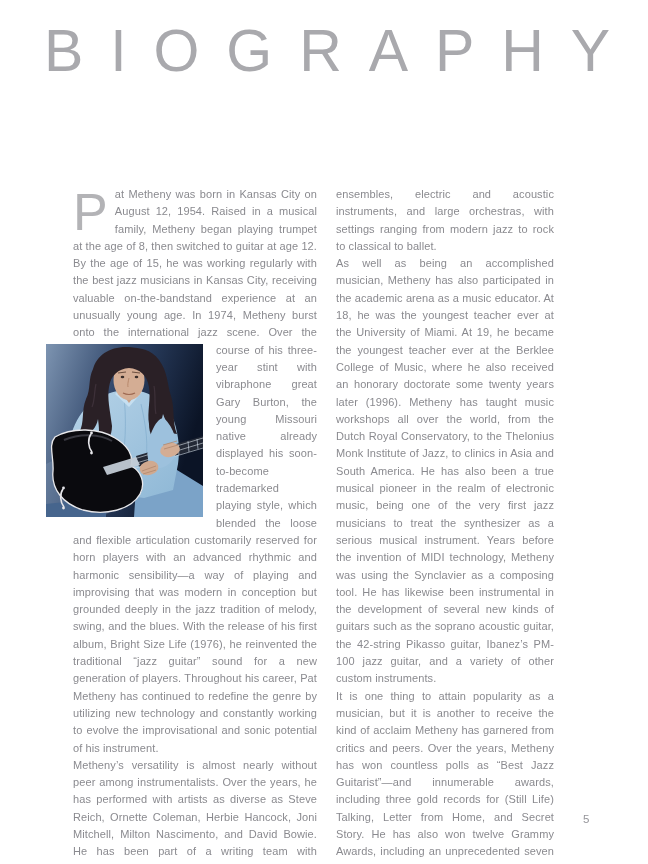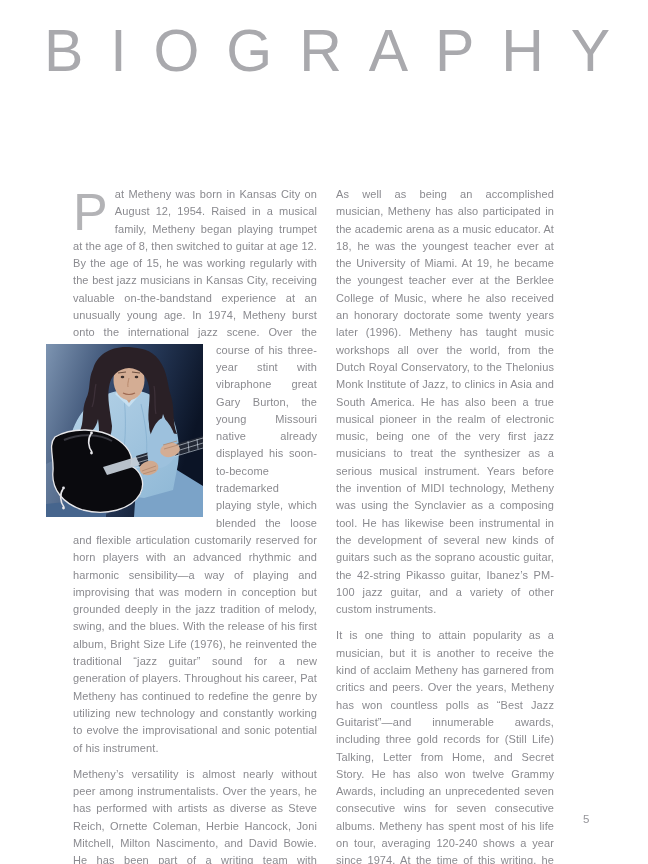--- a/index.html
+++ b/index.html
@@ -23,21 +23,21 @@
   .masthead span{display:block;}
   .content{
     position:absolute;left:73px;top:186px;width:481px;
     display:flex;gap:19px;
     color:var(--body_text,#8a8a8f);
     font-size:11px;line-height:17.3px;letter-spacing:0.1px;
   }
   .col1{width:244px;}
   .col2{width:218px;}
   .para{margin:0;text-align:justify;}
-  .para + .para{margin-top:9px;}
+  .para + .para{}
   .para.force-justify{text-align-last:justify;}
   .it{}
   .dropcap{
     float:left;
     font-size:52px;line-height:44px;
     margin:4px 7px 2px 0;
     color:var(--dropcap,#b3b3b6);
   }
   .photo-float{
     float:left;
@@ -117,20 +117,21 @@
           <path d="M96,127 L110,122 M97,130 L110,126" stroke="#b0866c" stroke-width="0.8"></path>
           <ellipse cx="124" cy="106" rx="10" ry="7" fill="#d4ad94" transform="rotate(-12 124 106)"></ellipse>
           <path d="M117,101 L131,97 M118,105 L132,101" stroke="#b0866c" stroke-width="0.8"></path>
         </svg>
           </span><span><span>jazz scene. Over the course of his three-year stint with vibraphone great Gary Burton, the young Missouri native already displayed his soon-to-become trademarked playing style, which blended the loose and flexible articulation customarily reserved for horn players with an advanced rhythmic and harmonic sensibility—a way of playing and improvising that was modern in conception but grounded deeply in the jazz tradition of melody, swing, and the blues. With the release of his first album, </span><span class="it">Bright Size Life</span><span> (1976), he reinvented the traditional “jazz guitar” sound for a new generation of players. Throughout his career, Pat Metheny has continued to redefine the genre by utilizing new technology and constantly working to evolve the improvisational and sonic potential of his instrument.</span></span>
       </p>
       <p class="para force-justify"><span>Metheny’s versatility is almost nearly without peer among instrumentalists. Over the years, he has performed with artists as diverse as Steve Reich, Ornette Coleman, Herbie Hancock, Joni Mitchell, Milton Nascimento, and David Bowie. He has been part of a writing team with keyboardist Lyle Mays for more than twenty years—an association that has been compared to the Lennon/McCartney and Ellington/Strayhorn partnerships by critics and listeners alike. Metheny’s body of work includes compositions for solo guitar, small</span></p>
     </div>
 
     <div class="col2">
+      <p class="para"><span>ensembles, electric and acoustic instruments, and large orchestras, with settings ranging from modern jazz to rock to classical to ballet.</span></p>
       <p class="para"><span>As well as being an accomplished musician, Metheny has also participated in the academic arena as a music educator. At 18, he was the youngest teacher ever at the University of Miami. At 19, he became the youngest teacher ever at the Berklee College of Music, where he also received an honorary doctorate some twenty years later (1996). Metheny has taught music workshops all over the world, from the Dutch Royal Conservatory, to the Thelonius Monk Institute of Jazz, to clinics in Asia and South America. He has also been a true musical pioneer in the realm of electronic music, being one of the very first jazz musicians to treat the synthesizer as a serious musical instrument. Years before the invention of MIDI technology, Metheny was using the Synclavier as a composing tool. He has likewise been instrumental in the development of several new kinds of guitars such as the soprano acoustic guitar, the 42-string Pikasso guitar, Ibanez’s PM-100 jazz guitar, and a variety of other custom instruments.</span></p>
       <p class="para"><span>It is one thing to attain popularity as a musician, but it is another to receive the kind of acclaim Metheny has garnered from critics and peers. Over the years, Metheny has won countless polls as “Best Jazz Guitarist”—and innumerable awards, including three gold records for </span><span class="it">(Still Life) Talking</span><span>, </span><span class="it">Letter from Home</span><span>, and </span><span class="it">Secret Story</span><span>. He has also won twelve Grammy Awards, including an unprecedented seven consecutive wins for seven consecutive albums. Metheny has spent most of his life on tour, averaging 120-240 shows a year since 1974. At the time of this writing, he continues to be one of the brightest stars of the jazz community, dedicating time to both his own projects and those of emerging artists and established veterans alike, helping them to reach their audience as well as realizing their own artistic visions.</span></p>
     </div>
 
   </div>
 
   <div class="page-number">5</div>
 
 </div>
 

